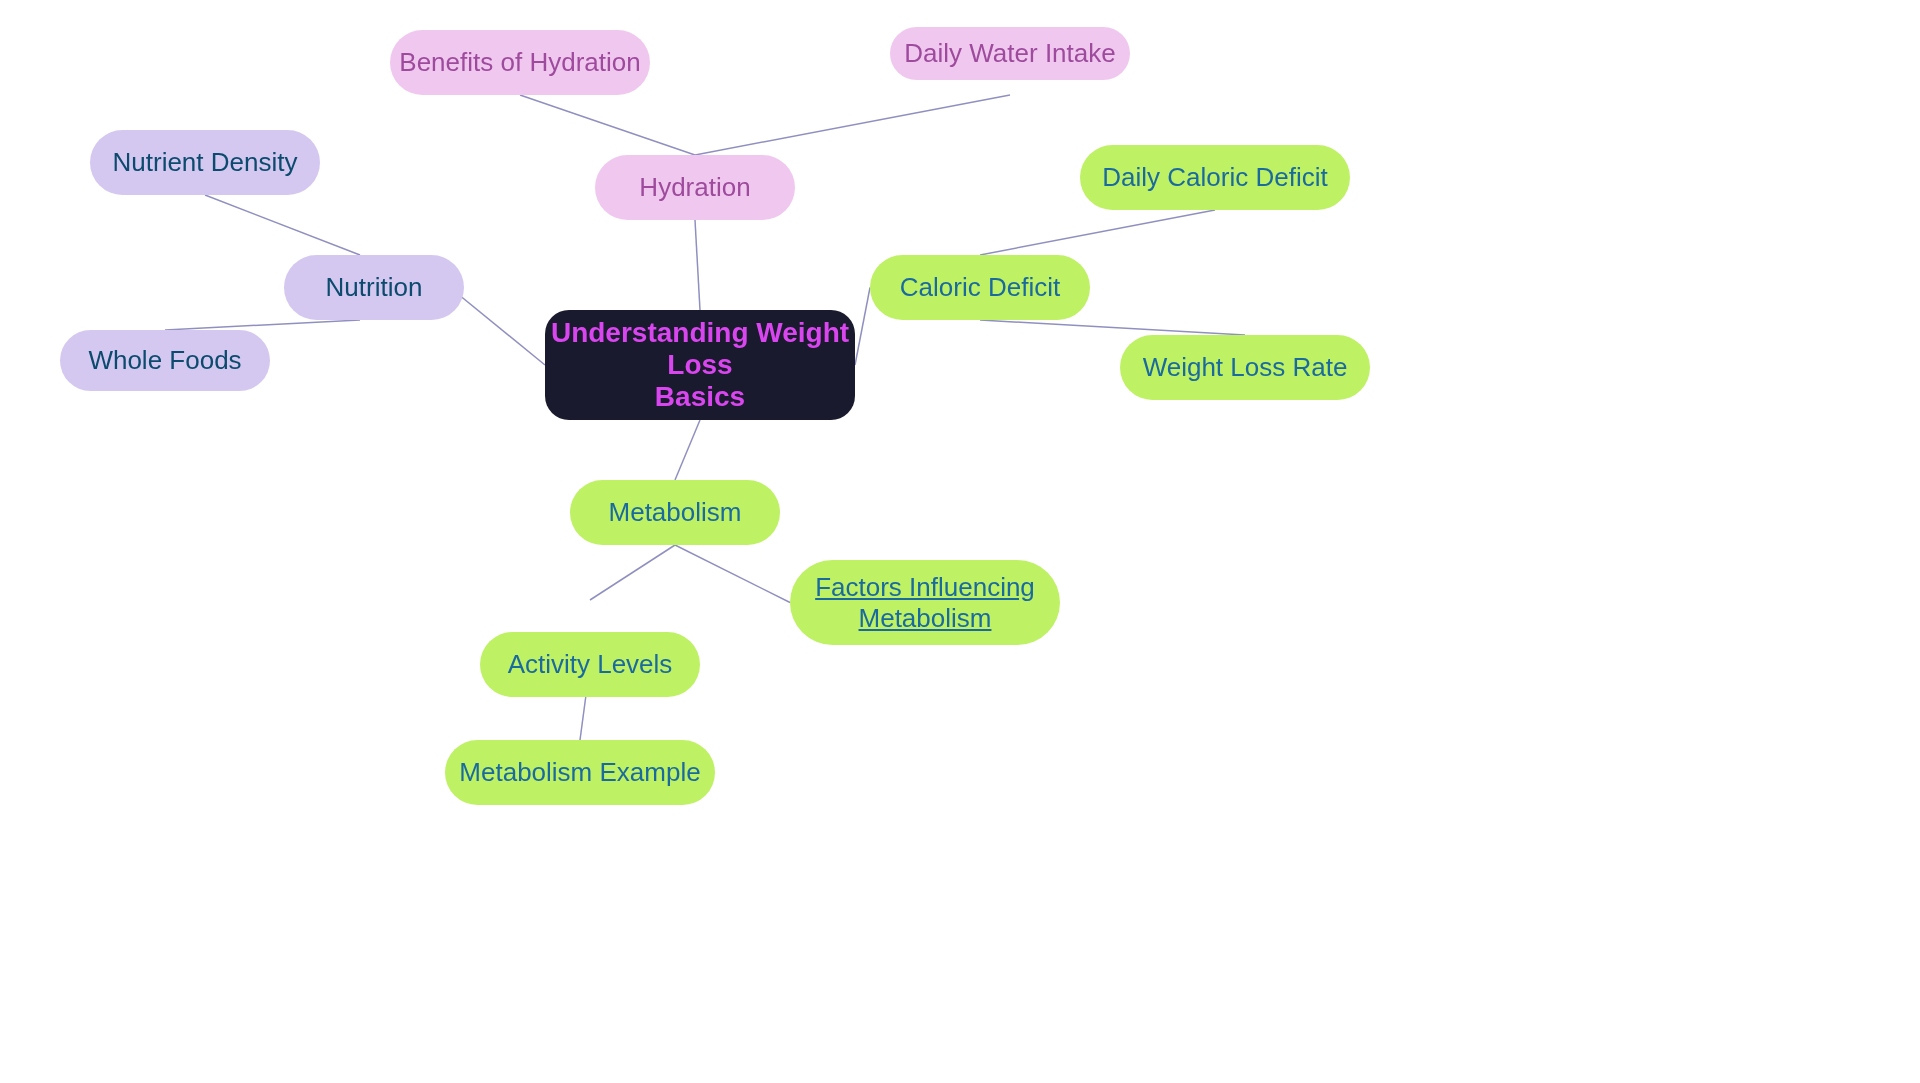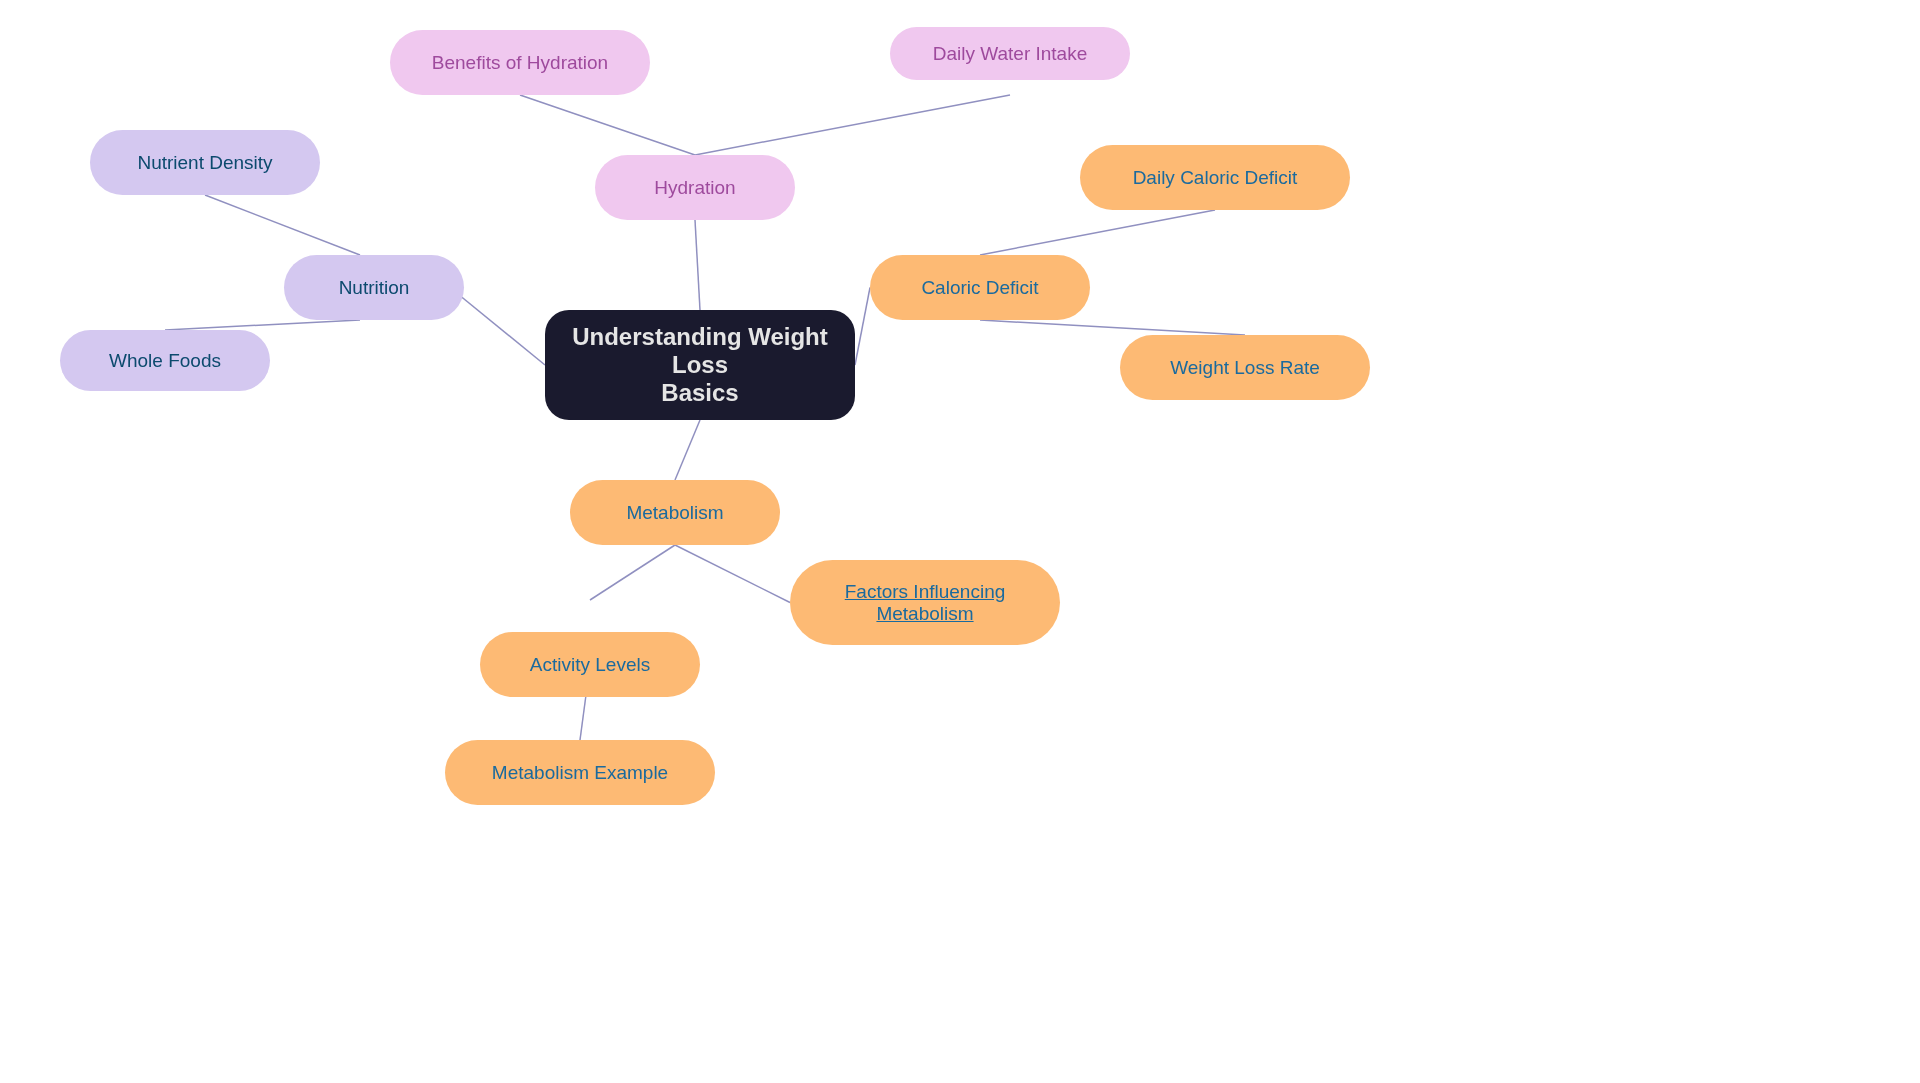--- a/index.html
+++ b/index.html
@@ -18,46 +18,46 @@
       height: 1083px;
       pointer-events: none;
     }
     .node {
       position: absolute;
       display: flex;
       align-items: center;
       justify-content: center;
       text-align: center;
       border-radius: 50px;
-      font-size: 19px;
+      font-size: 26px;
       font-weight: 500;
       cursor: pointer;
       user-select: none;
     }
     .node-center {
       background: #1a1a2e;
-      color: #e5e5e5;
-      font-size: 24px;
+      color: #d946ef;
+      font-size: 28px;
       font-weight: 600;
       border-radius: 24px;
       width: 310px;
       height: 110px;
     }
     .node-purple {
       background: #d4c8f0;
       color: #0c4a6e;
       border-radius: 50px;
     }
     .node-pink {
       background: #f0c8ef;
       color: #9e4a9d;
       border-radius: 50px;
     }
     .node-blue {
-      background: #fdba74;
+      background: #bef264;
       color: #1a6a9e;
       border-radius: 50px;
     }
   </style>
 </head>
 <body>
 
 <svg id="connections">
     <line x1="700" y1="310" x2="695" y2="220" stroke="#9090c0" stroke-width="1.5"></line>
     <line x1="695" y1="155" x2="520" y2="95" stroke="#9090c0" stroke-width="1.5"></line>

